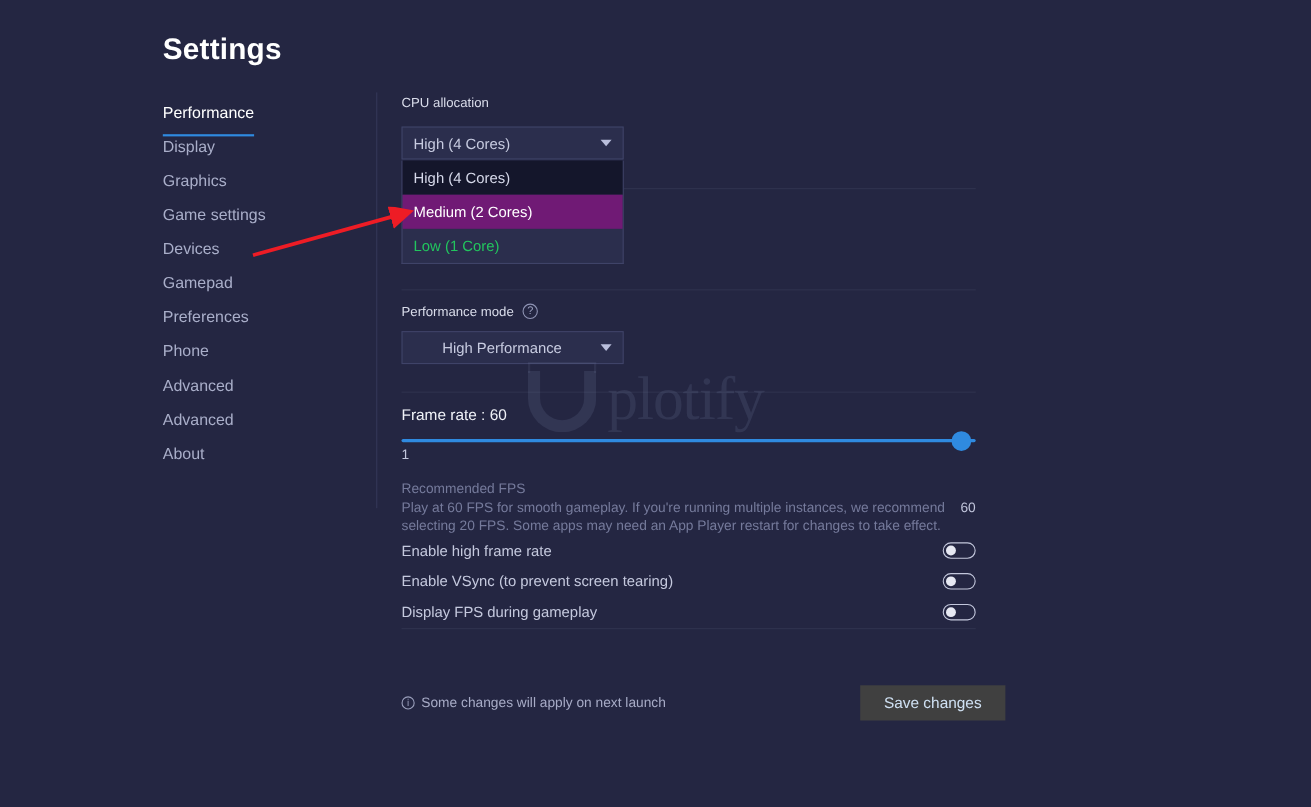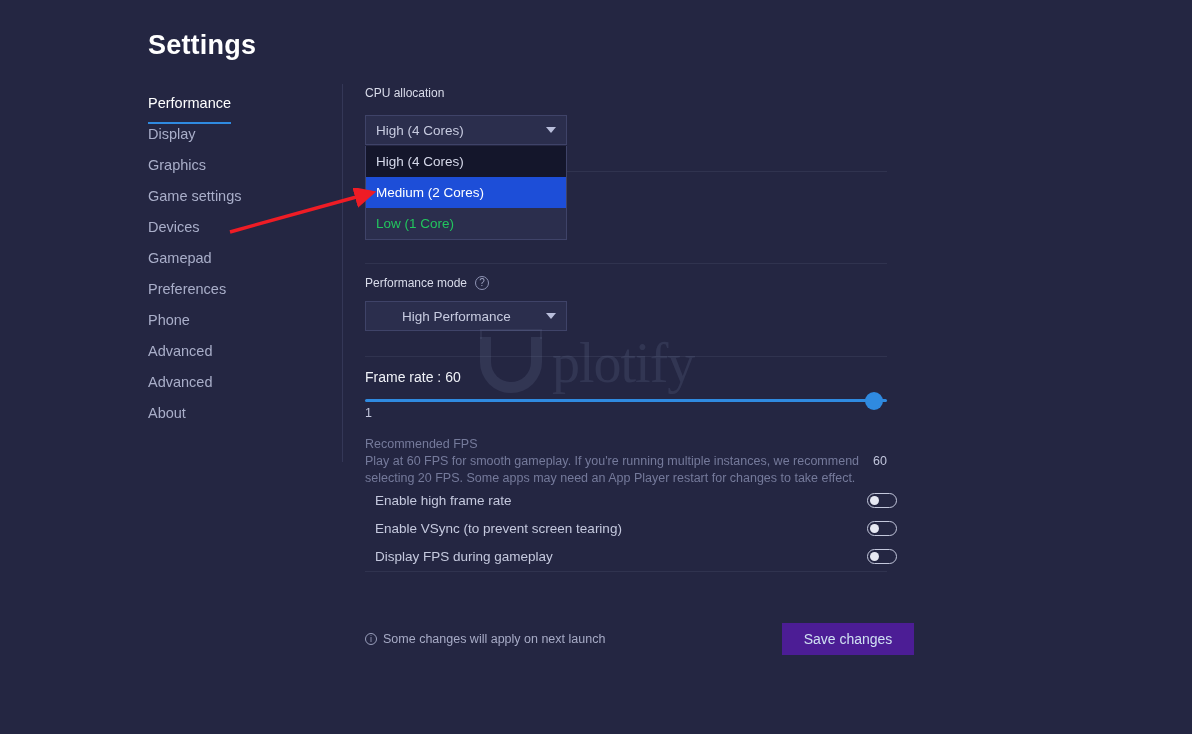--- a/index.html
+++ b/index.html
@@ -147,21 +147,21 @@
     font-size: 13.5px;
     color: #22c55e;
     cursor: pointer;
     white-space: nowrap;
   }
   .opt.selected {
     background: #14162b;
     color: #d6d9ea;
   }
   .opt.hovered {
-    background: #1d4ed8;
+    background: #701a75;
     color: #ffffff;
   }
 
   
   .h-divider {
     position: absolute;
     left: 0;
     width: 522px;
     height: 1px;
     background: #30334f;
@@ -241,21 +241,21 @@
     left: 0; top: 369px;
     width: 512px;
     font-size: 12.5px;
     line-height: 17px;
     color: #757a9b;
   }
 
   
   .toggle-row {
     position: absolute;
-    left: 10px;
+    left: 0;
     width: 522px;
     height: 28px;
     display: flex;
     align-items: center;
     justify-content: space-between;
     text-align: right;
   }
   .toggle-row .t-label {
     font-size: 13.5px;
     color: #c5c9de;
@@ -292,21 +292,21 @@
     border-radius: 50%;
     font-size: 9px;
     line-height: 10px;
     text-align: center;
     color: #9a9fbc;
   }
   #save-btn {
     position: absolute;
     left: 417px; top: 539px;
     width: 132px; height: 32px;
-    background: #4c1d95;
+    background: #404040;
     color: #cfe0f2;
     font-size: 14px;
     border: none;
     cursor: pointer;
     font-family: "Liberation Sans", sans-serif;
   }
 
   
   #red-arrow {
     position: absolute;

